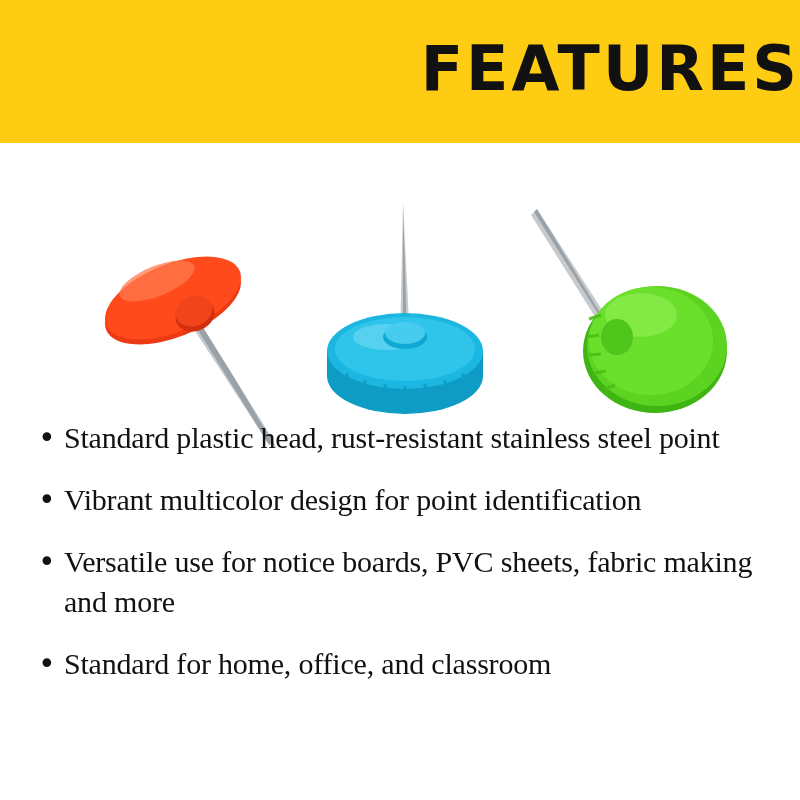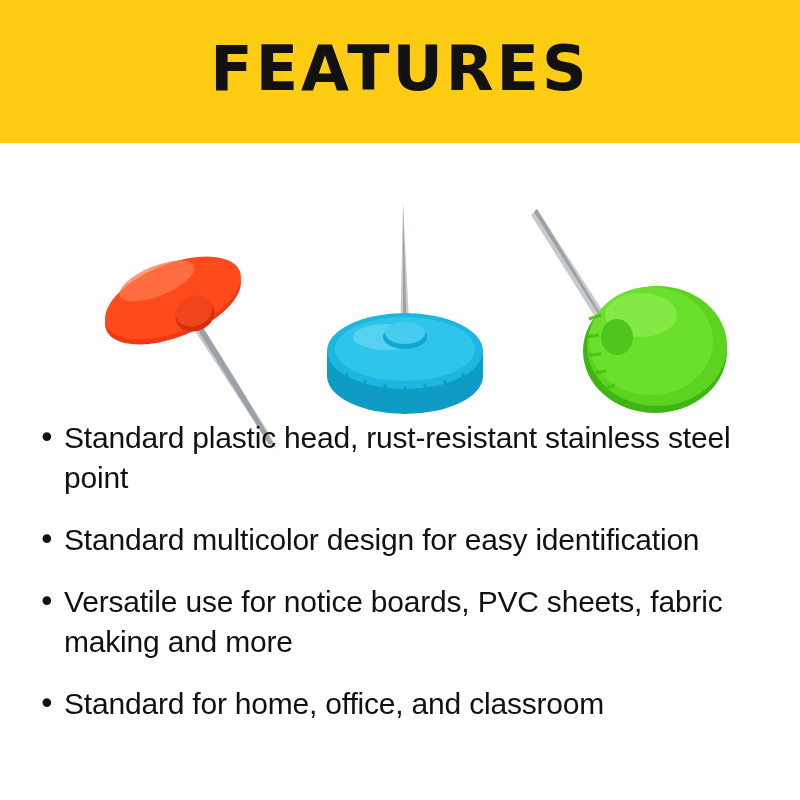--- a/index.html
+++ b/index.html
@@ -15,21 +15,21 @@
     background: #ffffff;
   }
   
   .banner {
     position: absolute;
     top: 0; left: 0;
     width: 800px; height: 143px;
     background: #FFCC14;
     display: flex;
     align-items: center;
-    justify-content: center;
+    justify-content: flex-end;
   }
   .banner-title {
     font-family: "DejaVu Sans", sans-serif;
     font-weight: 700;
     font-size: 62px;
     letter-spacing: 3px;
     color: #111111;
     line-height: 1;
     padding-bottom: 6px;
   }
@@ -60,21 +60,21 @@
     line-height: 40px;
     color: #111111;
     text-align: left;
     padding-left: 8px;
   }
   .feature-text {
     flex: 1 1 auto;
     font-size: 30px;
     line-height: 40px;
     color: #111111;
-    font-family: Liberation Sans, sans-serif;
+    font-family: Liberation Serif, serif;
     letter-spacing: -0.2px;
   }
 </style>
 </head>
 <body>
 
 <div class="page">
 
   <div class="banner">
     <div class="banner-title">FEATURES</div>
@@ -150,21 +150,21 @@
     </svg>
   </div>
 
   <div class="features">
     <div class="feature-item">
       <span class="bullet">•</span>
       <span class="feature-text">Standard plastic head, rust-resistant stainless steel point</span>
     </div>
     <div class="feature-item">
       <span class="bullet">•</span>
-      <span class="feature-text">Standard multicolor design for easy identification</span>
+      <span class="feature-text">Vibrant multicolor design for point identification</span>
     </div>
     <div class="feature-item">
       <span class="bullet">•</span>
       <span class="feature-text">Versatile use for notice boards, PVC sheets, fabric making and more</span>
     </div>
     <div class="feature-item">
       <span class="bullet">•</span>
       <span class="feature-text">Standard for home, office, and classroom</span>
     </div>
   </div>

